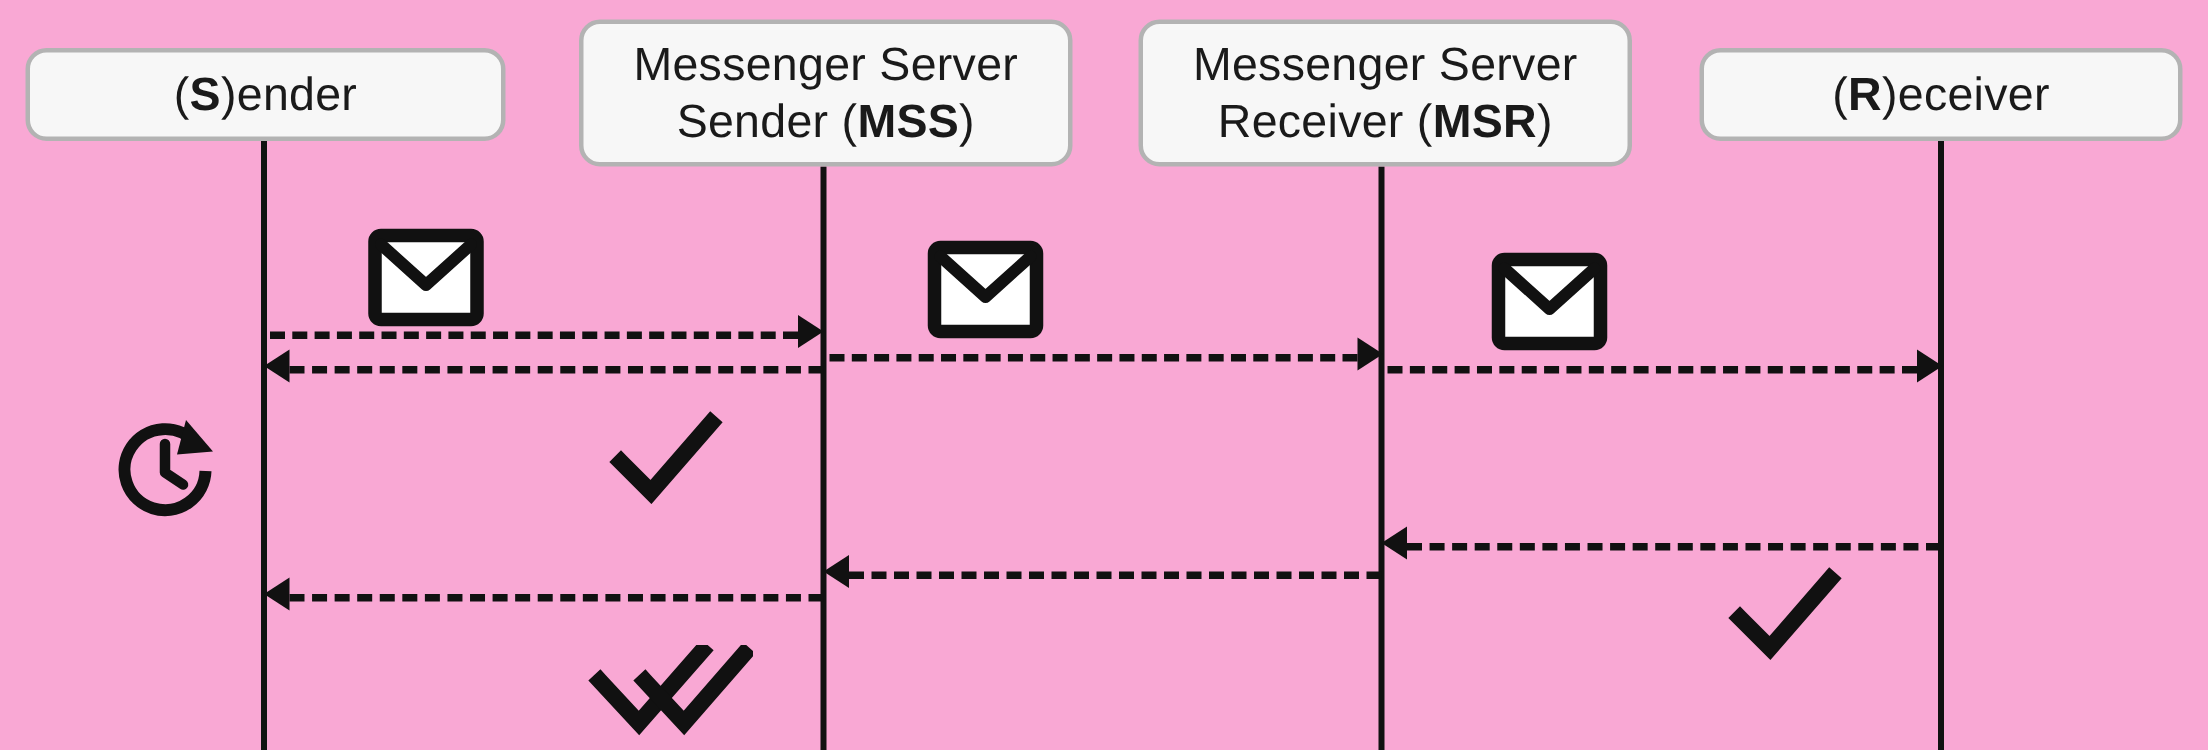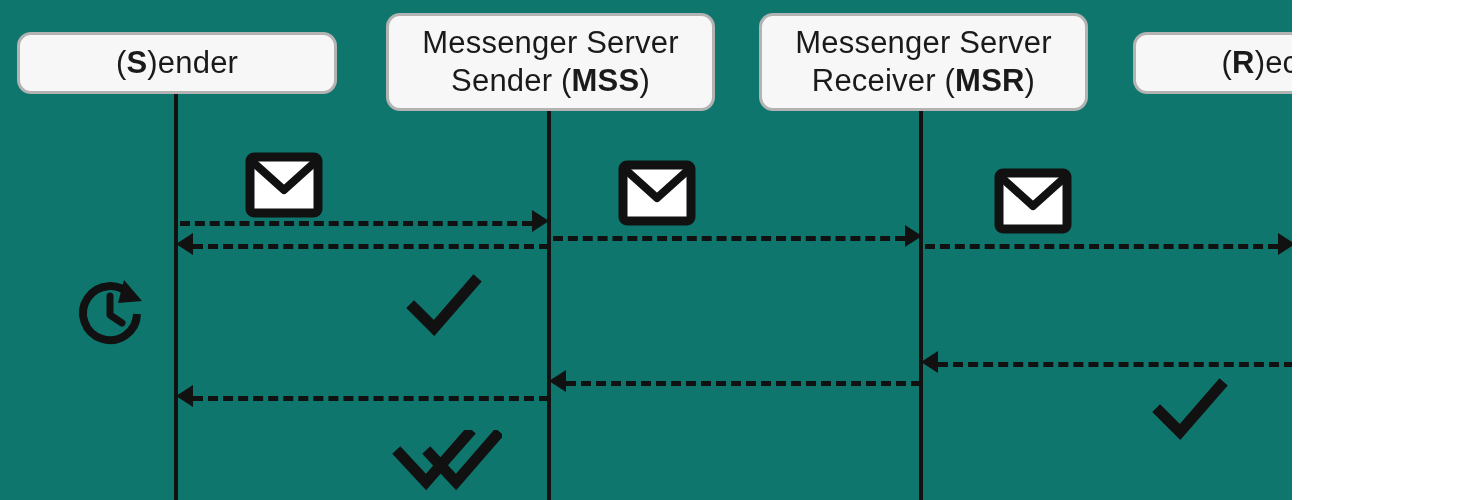--- a/index.html
+++ b/index.html
@@ -6,23 +6,23 @@
   html, body {
     margin: 0;
     padding: 0;
     background: #ffffff;
   }
   body {
     font-family: "Liberation Sans", sans-serif;
   }
   #diagram-root {
     position: relative;
-    width: 1292px;
+    width: 1472px;
     height: 500px;
-    background: #0f766e;
+    background: #f9a8d4;
     overflow: hidden;
   }
 
   
   .participant-box {
     position: absolute;
     box-sizing: border-box;
     background: #f7f7f7;
     border: 3px solid #b3b3b3;
     border-radius: 14px;

